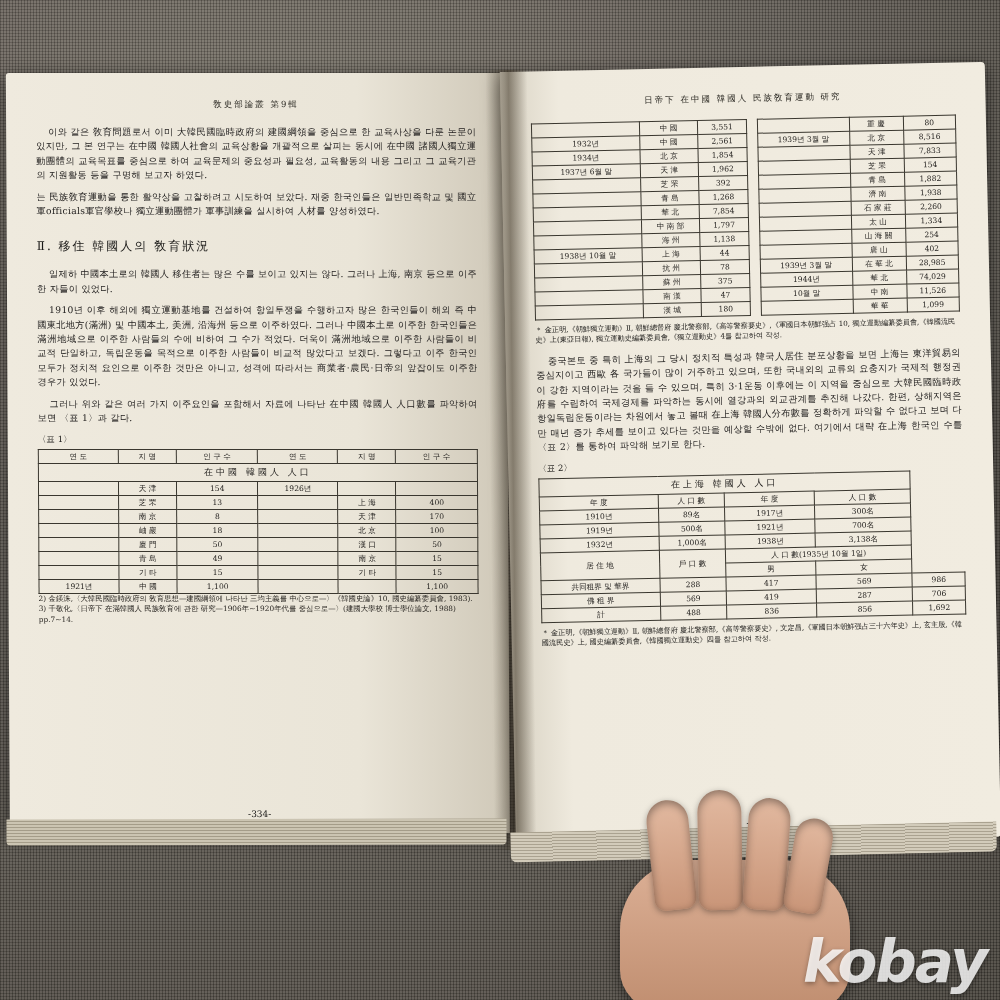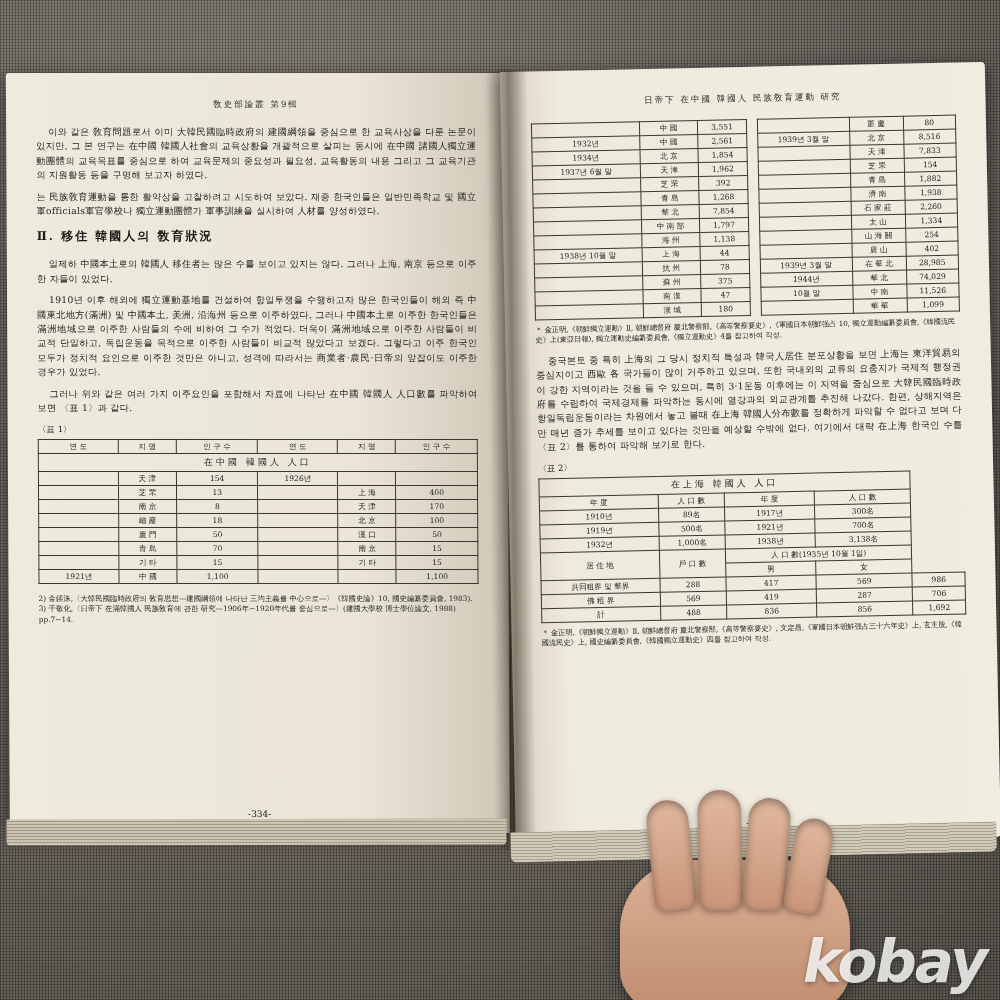--- a/index.html
+++ b/index.html
@@ -46,37 +46,37 @@
     text-align:center;font-size:8.5px;letter-spacing:2px;color:#2a2822;
     margin-bottom:14px;font-family:"DejaVu Serif",serif;
   }
   .para{
     font-size:9.2px;line-height:14.4px;text-align:justify;
     font-family:"DejaVu Serif",serif;color:#232120;
     margin:0 0 7px 0;letter-spacing:.3px;
   }
   .para.indent{text-indent:12px;}
   .secttl{
-    font-size:12px;font-weight:bold;margin:10px 0 12px 0;letter-spacing:2px;
+    font-size:12px;font-weight:normal;margin:20px 0 12px 0;letter-spacing:2px;
     font-family:"DejaVu Serif",serif;
   }
   .tblcap{font-size:8.6px;margin:8px 0 3px 0;font-family:"DejaVu Serif",serif;}
   .tbl{
     border-collapse:collapse;width:100%;
     font-size:7.6px;font-family:"DejaVu Serif",serif;
     line-height:11px;
   }
   .tbl td,.tbl th{
     border:1px solid #3a372f;padding:1px 3px;text-align:center;
     font-weight:normal;color:#201e1c;
   }
   .tbl .ttl{font-size:9px;letter-spacing:3px;padding:3px;}
   .num{text-align:right;padding-right:5px;}
   .fn{font-size:7.4px;line-height:10.5px;font-family:"DejaVu Serif",serif;color:#2a2723;}
-  .fnwrap{margin-top:10px;border-top:0;}
+  .fnwrap{border-top:0;}
   .pgnum{position:absolute;bottom:14px;left:0;width:100%;text-align:center;font-size:9px;font-family:"DejaVu Serif",serif;}
   .srcnote{font-size:7.2px;line-height:10.4px;font-family:"DejaVu Serif",serif;margin-top:5px;}
   .star{font-size:7.2px;}
   
   #gutter{
     position:absolute;left:482px;top:0;width:42px;height:780px;
     background:linear-gradient(90deg, rgba(0,0,0,0) 0%, rgba(60,50,35,.42) 45%, rgba(60,50,35,.55) 55%, rgba(0,0,0,0) 100%);
     pointer-events:none;
   }
   #stack{
@@ -174,21 +174,21 @@
               <td></td>
               <td>廈     門</td>
               <td class="num">50</td>
               <td></td>
               <td>漢     口</td>
               <td class="num">50</td>
             </tr>
             <tr>
               <td></td>
               <td>青  島</td>
-              <td class="num">70</td>
+              <td class="num">49</td>
               <td></td>
               <td>南     京</td>
               <td class="num">15</td>
             </tr>
             <tr>
               <td></td>
               <td>기     타</td>
               <td class="num">15</td>
               <td></td>
               <td>기     타</td>

